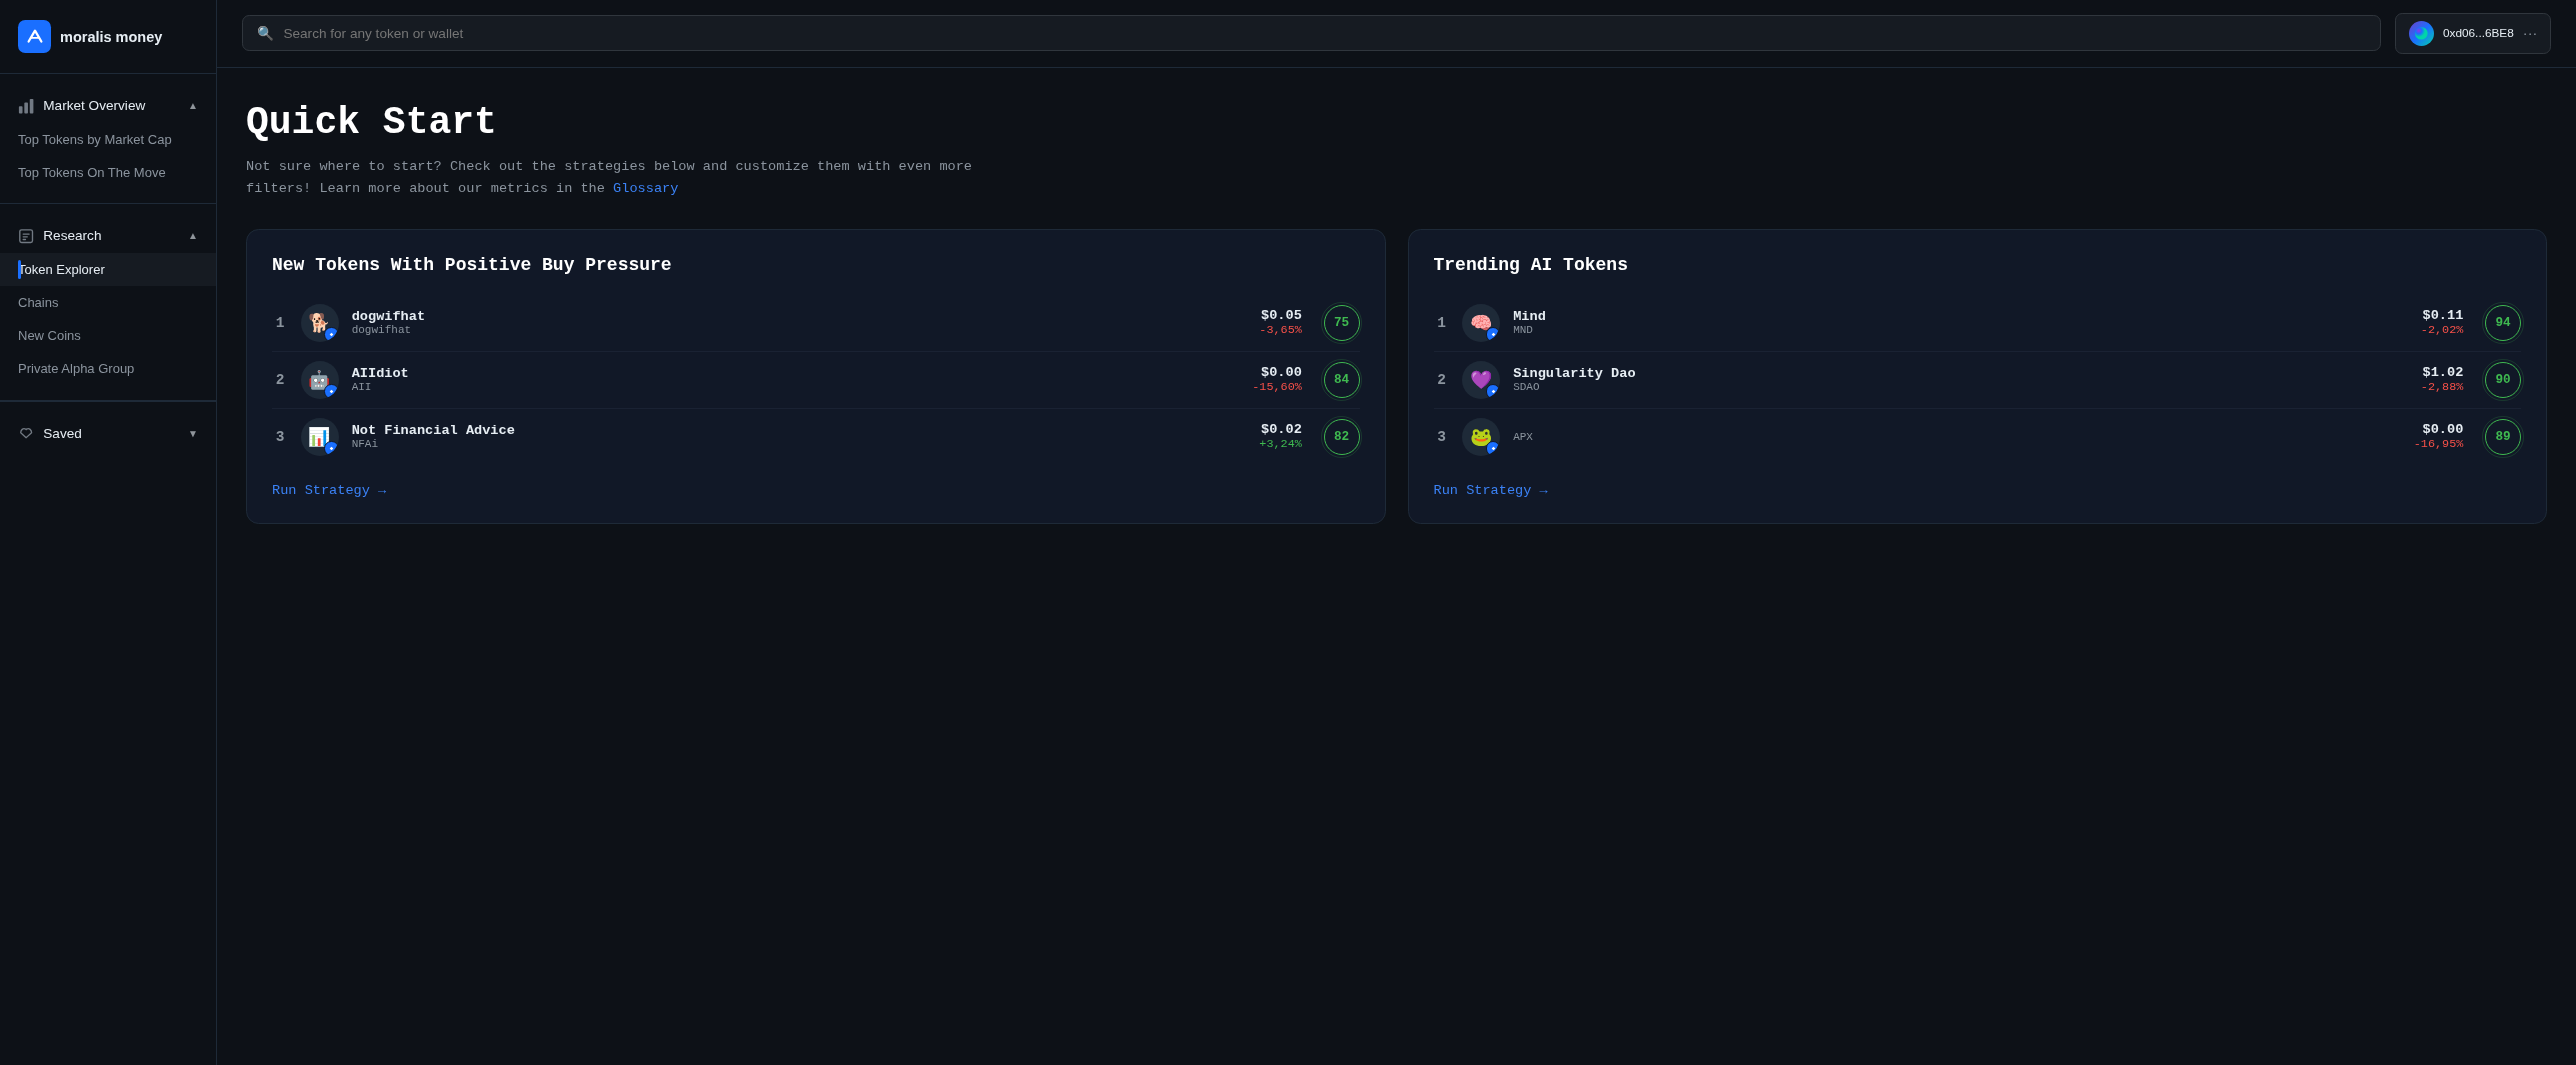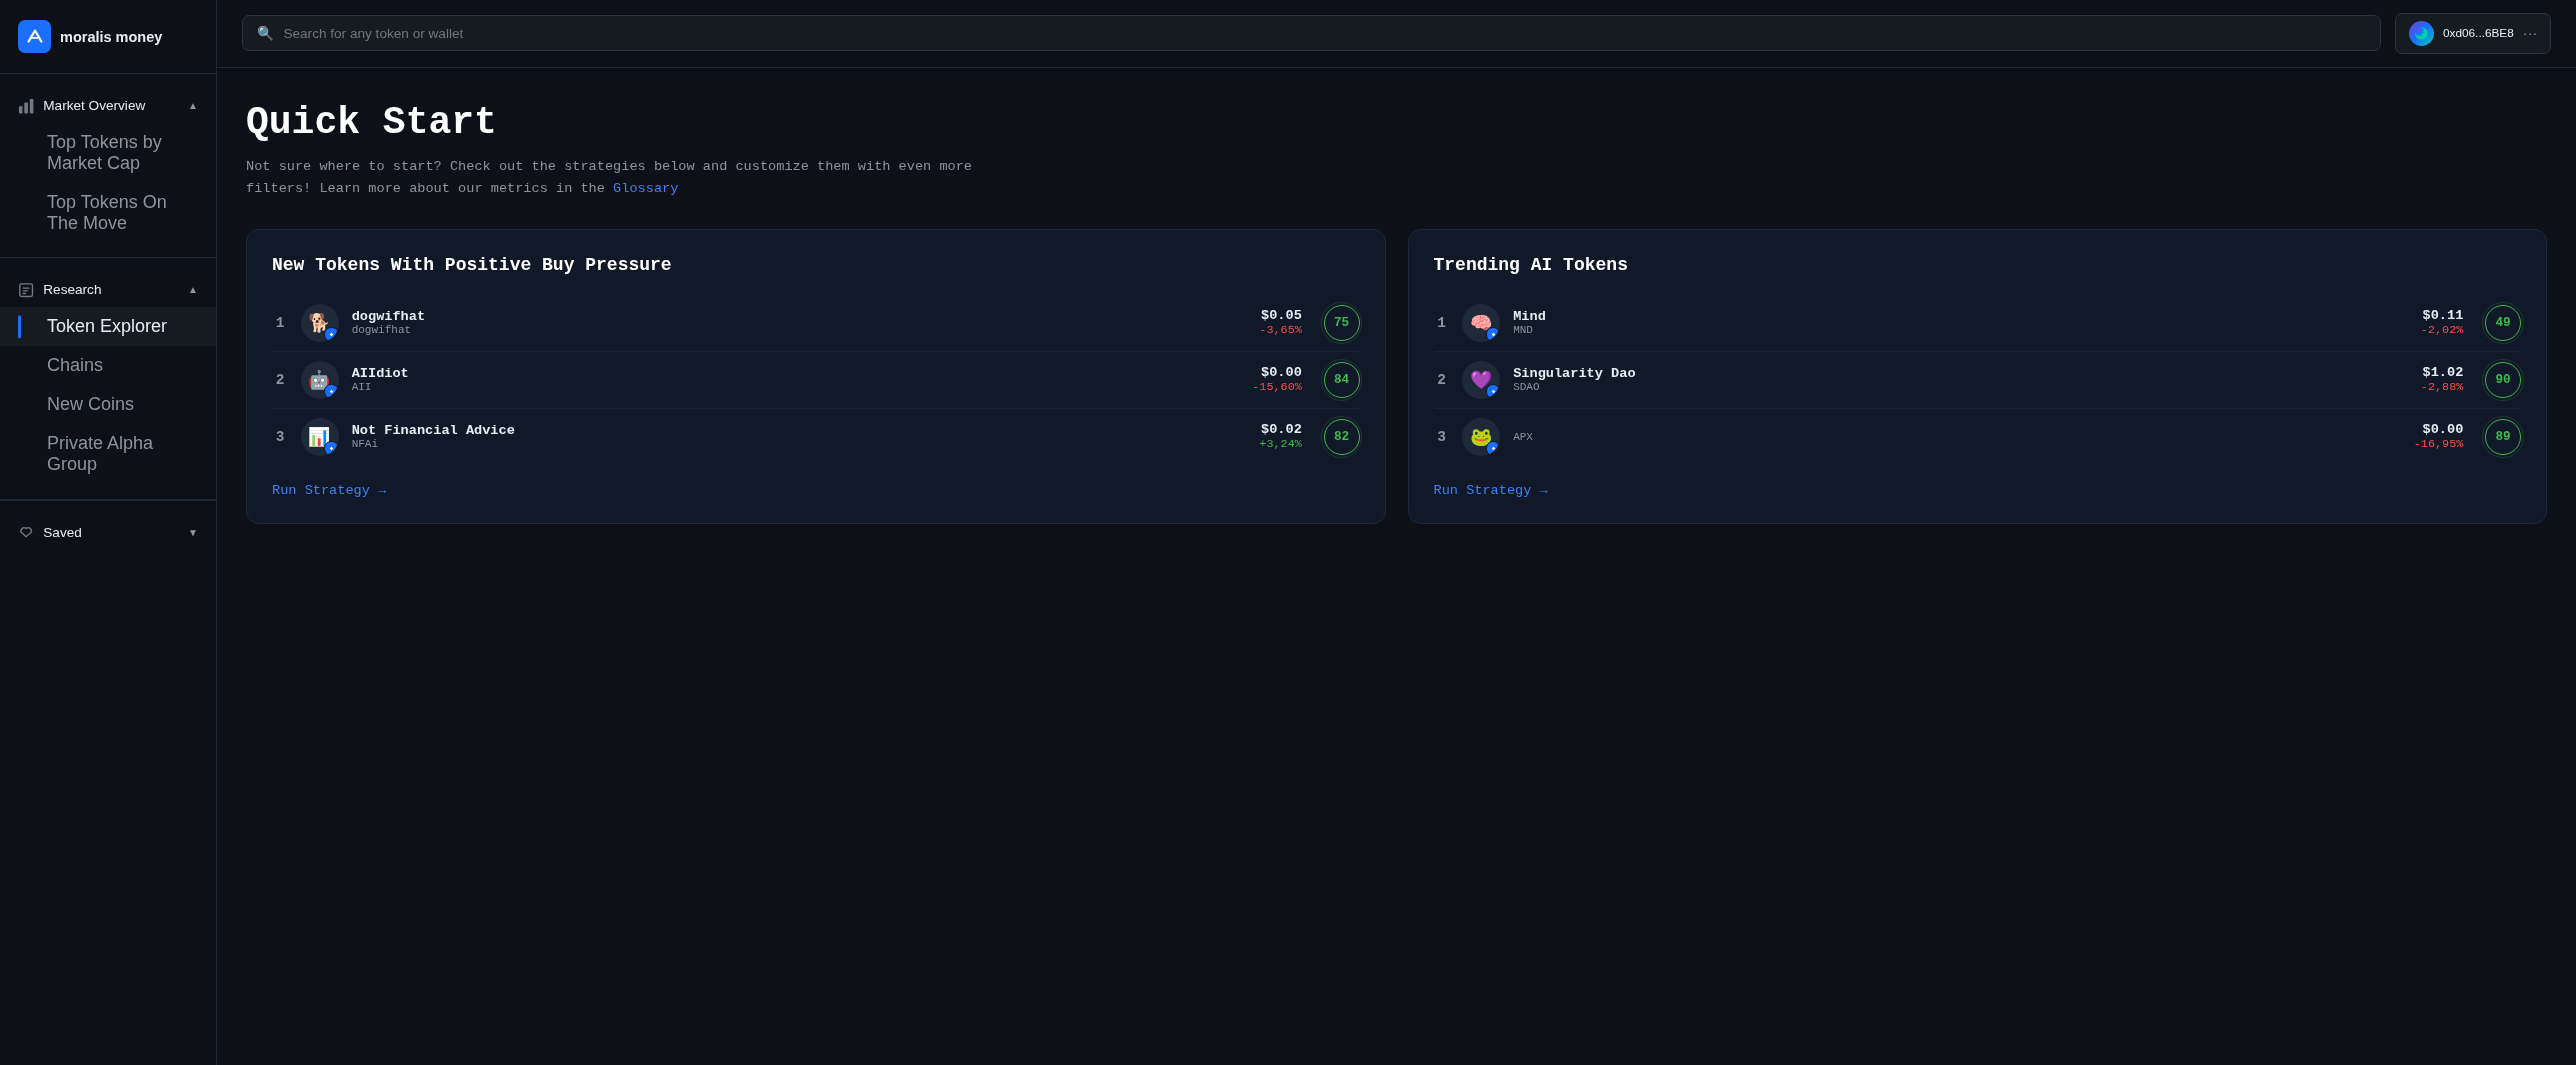--- a/index.html
+++ b/index.html
@@ -72,23 +72,23 @@
       gap: 9px;
     }
 
     .nav-section-icon {
       width: 16.3px;
       height: 16.3px;
       opacity: 0.8;
     }
 
     .nav-sub-item {
-      padding: 9px 18px 9px 47px;
+      padding: 9px 18px 9px 18px;
       color: #8b949e;
-      font-size: 18px;
+      font-size: 13px;
       cursor: pointer;
       position: relative;
     }
 
     .nav-sub-item.active {
       color: #e6edf3;
       background: #161b22;
     }
 
     .nav-sub-item.active::before {
@@ -564,21 +564,21 @@
           </div>
         </div>
         <div class="token-info">
           <div class="token-name">Mind</div>
           <div class="token-symbol">MND</div>
         </div>
         <div class="token-price-area">
           <div class="token-price">$0.11</div>
           <div class="token-change negative">-2,02%</div>
         </div>
-        <div class="score-badge">49</div>
+        <div class="score-badge">94</div>
       </div>
             <div class="token-row">
         <span class="token-rank">2</span>
         <div class="token-avatar">
           <span style="font-size:18px;">💜</span>
           <div class="chain-badge">
             <svg width="9" height="9" viewBox="0 0 10 10">
                     <circle cx="5" cy="5" r="4" fill="#1a6fff"></circle>
                     <path d="M3 5 L5 3 L7 5 L5 7 Z" fill="white"></path>
                   </svg>

